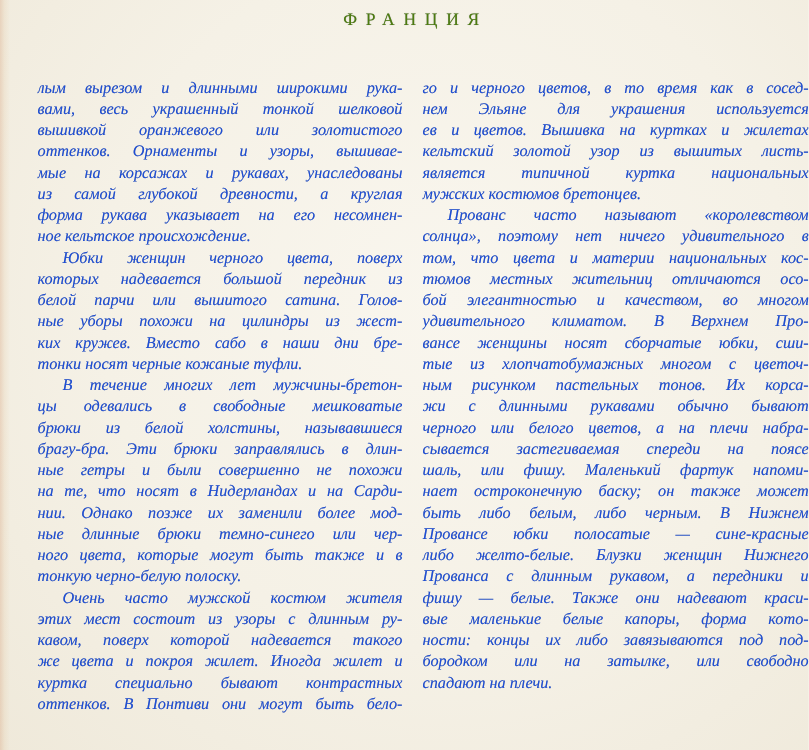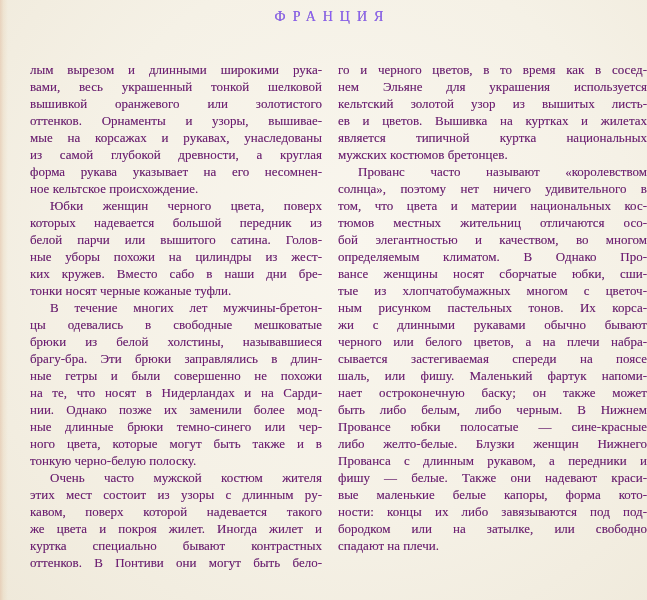--- a/index.html
+++ b/index.html
@@ -27,35 +27,36 @@
     pointer-events: none;
   }
   .page-header {
     position: absolute;
     top: 9px;
     left: 30px;
     width: 605px;
     text-align: center;
     font-size: 14px;
     letter-spacing: 7px;
-    color: #8b5cf6;
+    color: #4d7c0f;
     text-shadow: 0 0 0.6px rgba(68,75,83,0.55);
   }
   .columns {
     position: absolute;
     top: 61px;
     left: 30px;
     display: flex;
     gap: 16px;
   }
   .col {
     font-size: 13px;
     line-height: 17px;
-    color: #701a75;
+    color: #1d4ed8;
     text-shadow: 0 0 0.5px rgba(65,70,76,0.45);
+    font-style: italic;
   }
   .col-left  { width: 292px; }
   .col-right { width: 309px; }
   .line {
     height: 17px;
     text-align: justify;
     text-align-last: justify;
     white-space: normal;
     overflow: hidden;
   }
@@ -100,30 +101,30 @@
         <div class="line indent">Очень часто мужской костюм жителя</div>
         <div class="line">этих мест состоит из узоры с длинным ру-</div>
         <div class="line">кавом, поверх которой надевается такого</div>
         <div class="line">же цвета и покроя жилет. Иногда жилет и</div>
         <div class="line">куртка специально бывают контрастных</div>
         <div class="line">оттенков. В Понтиви они могут быть бело-</div>
       </div>
     <div class="col col-right">
         <div class="line">го и черного цветов, в то время как в сосед-</div>
         <div class="line">нем Эльяне для украшения используется</div>
+        <div class="line">ев и цветов. Вышивка на куртках и жилетах</div>
         <div class="line">кельтский золотой узор из вышитых листь-</div>
-        <div class="line">ев и цветов. Вышивка на куртках и жилетах</div>
         <div class="line">является типичной куртка национальных</div>
         <div class="line lastline">мужских костюмов бретонцев.</div>
         <div class="line indent">Прованс часто называют «королевством</div>
         <div class="line">солнца», поэтому нет ничего удивительного в</div>
         <div class="line">том, что цвета и материи национальных кос-</div>
         <div class="line">тюмов местных жительниц отличаются осо-</div>
         <div class="line">бой элегантностью и качеством, во многом</div>
-        <div class="line">определяемым климатом. В Однако Про-</div>
+        <div class="line">удивительного климатом. В Верхнем Про-</div>
         <div class="line">вансе женщины носят сборчатые юбки, сши-</div>
         <div class="line">тые из хлопчатобумажных многом с цветоч-</div>
         <div class="line">ным рисунком пастельных тонов. Их корса-</div>
         <div class="line">жи с длинными рукавами обычно бывают</div>
         <div class="line">черного или белого цветов, а на плечи набра-</div>
         <div class="line">сывается застегиваемая спереди на поясе</div>
         <div class="line">шаль, или фишу. Маленький фартук напоми-</div>
         <div class="line">нает остроконечную баску; он также может</div>
         <div class="line">быть либо белым, либо черным. В Нижнем</div>
         <div class="line">Провансе юбки полосатые — сине-красные</div>

